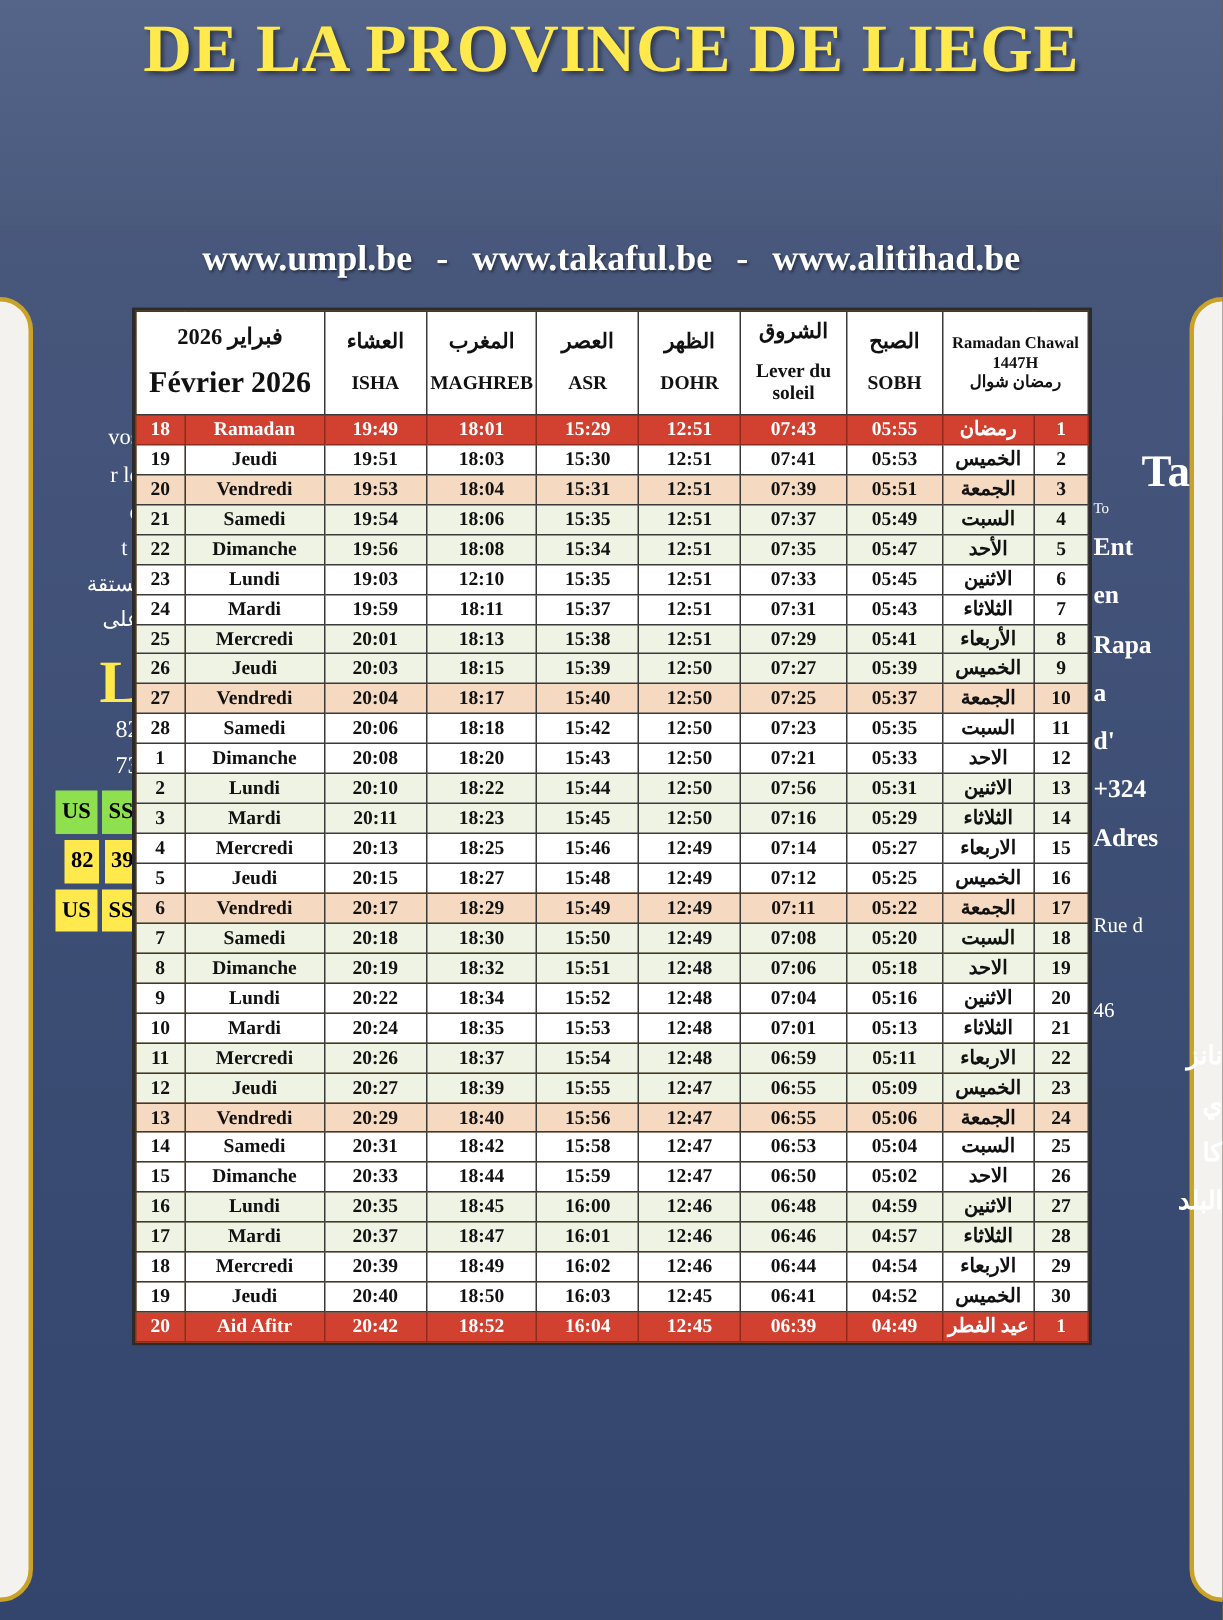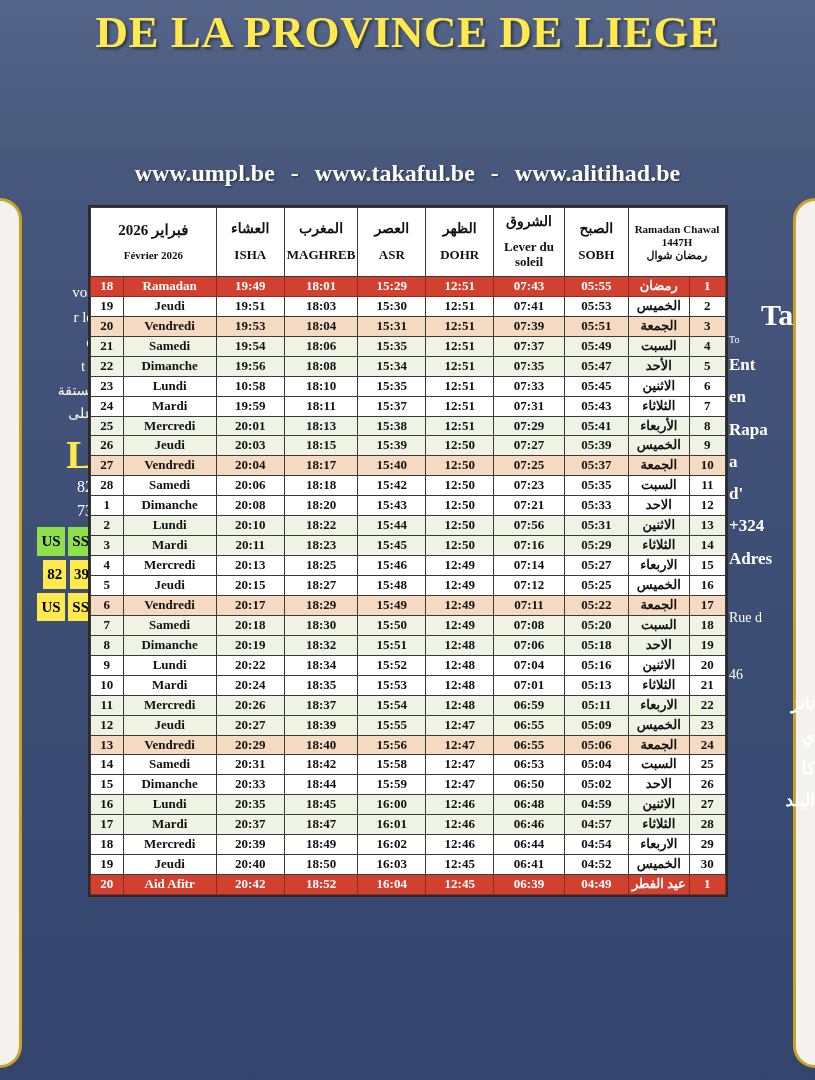--- a/index.html
+++ b/index.html
@@ -106,21 +106,21 @@
   }
   thead th {
     background:#ffffff;
     font-weight:bold;
     padding:6px 2px;
     vertical-align:middle;
   }
   thead th .ar { font-size:14px; display:block; }
   thead th .fr { font-size:13px; display:block; margin-top:10px; font-weight:bold; }
   thead th.date-col .ar { font-size:15px; }
-  thead th.date-col .fr { font-size:11px; }
+  thead th.date-col .fr { font-size:20px; }
   thead th.hij .ar { font-size:11px; display:block; line-height:1.25; }
   thead th.hij .fr { font-size:11px; margin-top:2px; }
 
   td.day-num { width:34px; font-weight:bold; }
   td.day-name { width:96px; font-weight:bold; }
   td.col-isha, td.col-maghreb, td.col-asr, td.col-dohr { width:70px; font-weight:bold; }
   td.col-chourouk { width:72px; font-weight:bold; }
   td.col-sobh { width:66px; font-weight:bold; }
   td.col-arday { width:62px; font-weight:bold; font-size:13px; }
   td.col-hij { width:38px; font-weight:bold; }
@@ -283,22 +283,22 @@
           <td class="col-asr">15:34</td>
           <td class="col-dohr">12:51</td>
           <td class="col-chourouk">07:35</td>
           <td class="col-sobh">05:47</td>
           <td class="col-arday" dir="rtl">الأحد</td>
           <td class="col-hij">5</td>
         </tr>
         <tr class="row-white">
           <td class="day-num">23</td>
           <td class="day-name">Lundi</td>
-          <td class="col-isha">10:58</td>
-          <td class="col-maghreb">18:10</td>
+          <td class="col-isha">19:03</td>
+          <td class="col-maghreb">12:10</td>
           <td class="col-asr">15:35</td>
           <td class="col-dohr">12:51</td>
           <td class="col-chourouk">07:33</td>
           <td class="col-sobh">05:45</td>
           <td class="col-arday" dir="rtl">الاثنين</td>
           <td class="col-hij">6</td>
         </tr>
         <tr class="row-white">
           <td class="day-num">24</td>
           <td class="day-name">Mardi</td>

